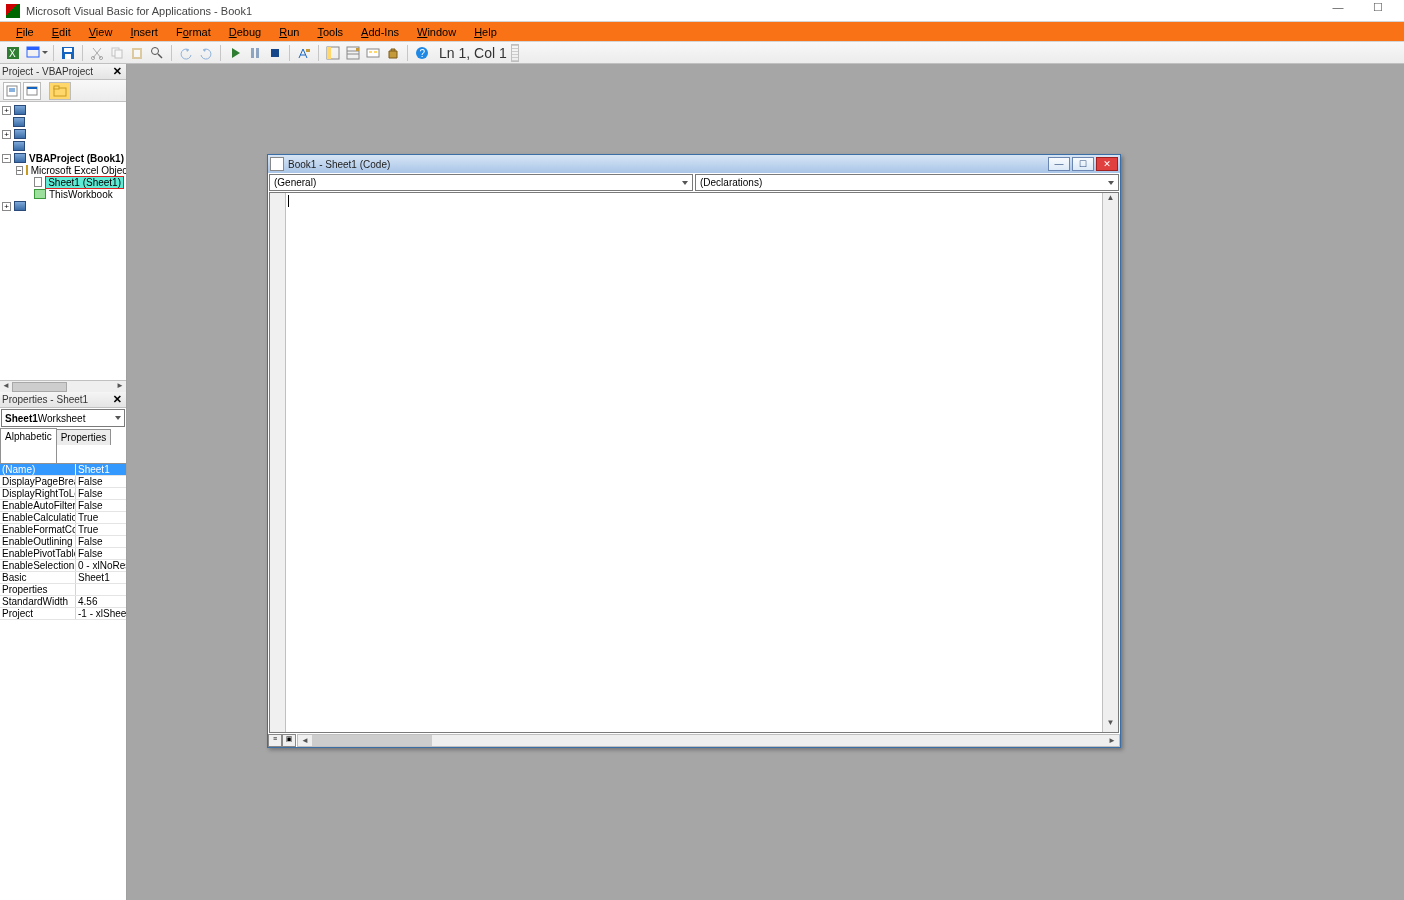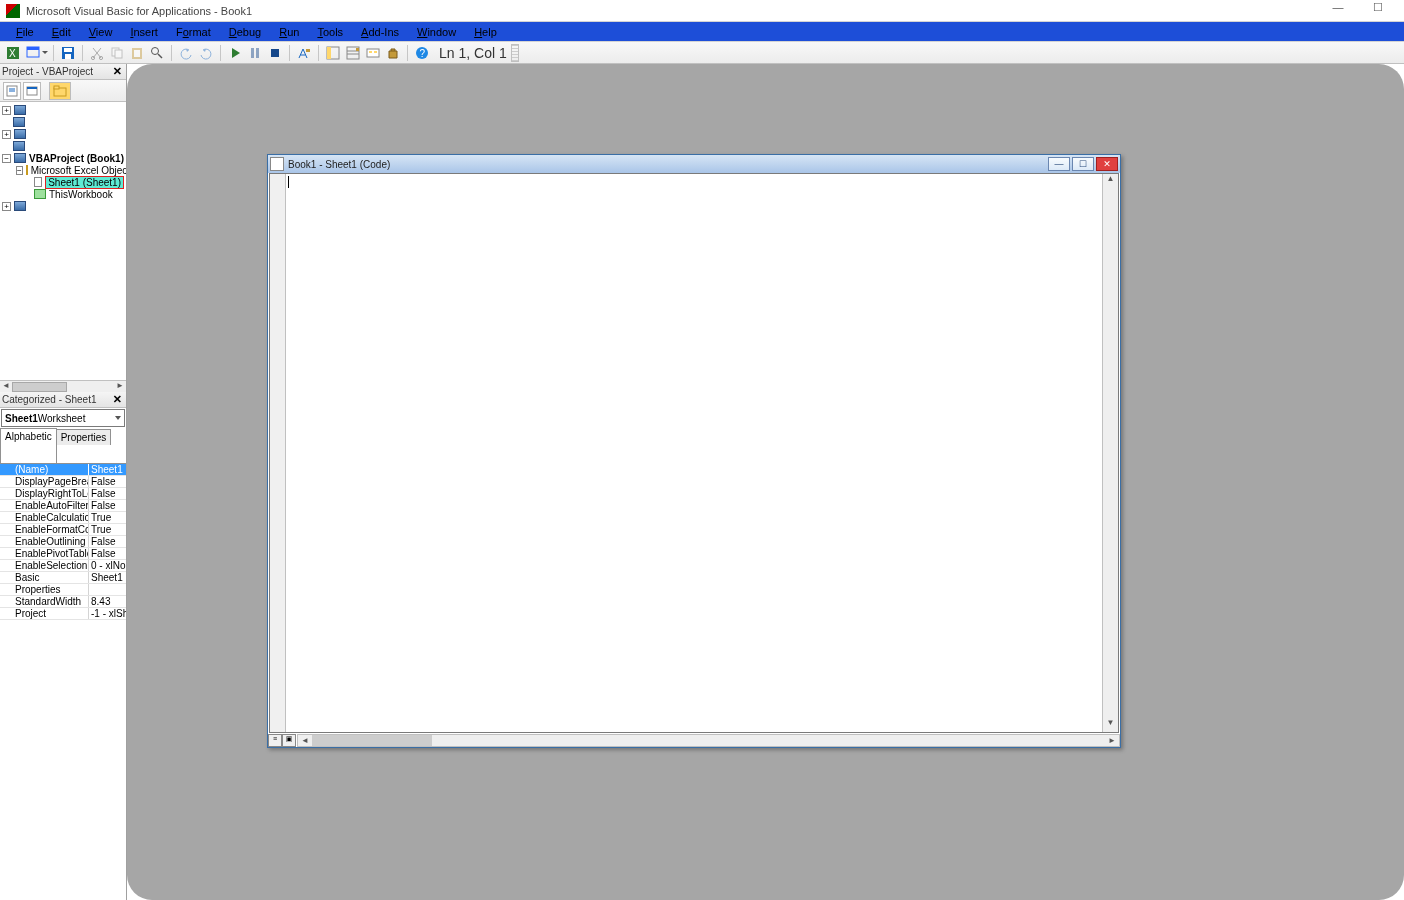--- a/index.html
+++ b/index.html
@@ -4,36 +4,36 @@
   <style>
     * { margin: 0; padding: 0; box-sizing: border-box; }
     body { font-family: "Segoe UI", Tahoma, sans-serif; font-size: 11px; background: #ffffff; overflow: hidden; width: 1404px; height: 900px; }
     
     .titlebar { display: flex; align-items: center; height: 22px; padding: 0 6px; background: #fff; border-bottom: 1px solid #d4d4d4; }
     .titlebar .app-icon { width: 14px; height: 14px; background: linear-gradient(135deg,#c00 40%,#060 40%); margin-right: 6px; }
     .titlebar .title { color: #444; }
     .titlebar .spacer { flex: 1; }
     .win-btn { width: 40px; height: 20px; text-align: center; color: #555; cursor: pointer; }
 
-    .menubar { height: 20px; background: #1d4ed8; border-bottom: 1px solid #d4d4d4; padding-left: 8px; display: flex; align-items: center; gap: 2px; }
+    .menubar { height: 20px; background: #f97316; border-bottom: 1px solid #d4d4d4; padding-left: 8px; display: flex; align-items: center; gap: 2px; }
     .menu-item { padding: 2px 8px; cursor: pointer; }
     .menu-item span { text-decoration: underline; }
     
     .toolbar { height: 22px; background: linear-gradient(#f8f8f8,#ececec); border-bottom: 1px solid #c0c0c0; display: flex; align-items: center; padding: 0 4px; gap: 2px; }
     .tbtn { width: 18px; height: 18px; display: inline-flex; align-items: center; justify-content: center; cursor: pointer; }
     .tbtn svg { width: 14px; height: 14px; }
     .tsep { width: 1px; height: 16px; background: #c6c6c6; margin: 0 3px; }
     .tdrop { width: 6px; height: 16px; display: inline-flex; align-items: center; justify-content: center; cursor: pointer; margin-left:-2px; }
     .tdrop::after { content: ''; border-left: 3px solid transparent; border-right: 3px solid transparent; border-top: 3px solid #555; }
     .cursor-pos { margin-left: 6px; color: #333; font-size: 14px; }
     .toolbar-end-grip { width: 8px; height: 18px; margin-left: 2px; background: repeating-linear-gradient(#ccc 0 1px, transparent 1px 3px); border: 1px solid #c0c0c0; }
     
     .workspace { display: flex; height: calc(900px - 22px - 20px - 22px); }
     .left-col { width: 127px; display: flex; flex-direction: column; border-right: 1px solid #a0a0a0; background: #fff; }
-    .mdi-area { flex: 1; background: #a6a6a6; position: relative; border-radius: 25px; }
+    .mdi-area { flex: 1; background: #a6a6a6; position: relative; }
     
     .panel-title { background: linear-gradient(#f5f5f5,#e4e4e4); height: 16px; display: flex; align-items: center; padding: 0 2px; border-bottom: 1px solid #c0c0c0; }
     .panel-title .txt { flex: 1; font-size: 10px; color: #333; }
     .panel-title .close-x { font-weight: bold; cursor: pointer; padding: 0 2px; }
     
     .proj-toolbar { height: 22px; background: linear-gradient(#f8f8f8,#ececec); display:flex; align-items:center; gap:2px; padding: 0 3px; border-bottom: 1px solid #c0c0c0; }
     .pbtn { width: 18px; height: 18px; border: 1px solid #bcbcbc; background: #fff; display:inline-flex;align-items:center;justify-content:center; cursor:pointer;}
     .pbtn.folder { background:#ffd76b; width: 22px; }
 
     .tree { flex: 0 0 auto; height: 278px; overflow: auto; font-size: 10px; color:#000; background:#fff; position:relative; }
@@ -57,21 +57,21 @@
     .combo .bold { font-weight:bold; }
     .combo .drop { margin-left:auto; }
     .combo .drop::after { content:''; border-left:3px solid transparent;border-right:3px solid transparent;border-top:4px solid #555;display:block;}
     .tabs { display:flex; height:36px; border-bottom:1px solid #919191;}
     .tabs .tab { padding: 2px 4px;border:1px solid #919191; border-bottom:none; background:#fff; margin-right:-1px; font-size:10px; cursor:pointer; position:relative;}
     .tabs .tab.active { background:#fff; z-index:2; }
     .tabs .tab:not(.active){ background:#ececec; top:1px; height:16px;}
     .prop-grid { flex:1; overflow:auto; font-size:10px; }
     .prow { display:flex; height:12px; border-bottom:1px solid #e4e4e4; }
     .prow.sel { background:#3399ff; color:#fff; }
-    .prow .pk { width:76px; padding-left:2px; overflow:hidden; border-right:1px solid #d4d4d4; white-space:nowrap;margin-left:13px;}
+    .prow .pk { width:76px; padding-left:2px; overflow:hidden; border-right:1px solid #d4d4d4; white-space:nowrap;}
     .prow .pv { flex:1; padding-left:2px; overflow:hidden; white-space:nowrap;}
     .prow.sel .pk { border-right:1px solid #fff; }
 
     
     .code-window { position:absolute; left:140px; top:90px; width:854px; height:594px; background:#fff; border:1px solid #3a6ea5; box-shadow: 2px 2px 4px rgba(0,0,0,.3); display:flex; flex-direction:column; }
     .code-titlebar { height:18px; background: linear-gradient(#d6e5f5,#a9c5e8); display:flex; align-items:center; padding: 0 2px; }
     .code-titlebar .cicon { width:14px; height:14px; background:#fff; border:1px solid #888; margin-right:4px; display:inline-block;}
     .code-titlebar .ctitle { font-size:10px; color:#222; }
     .code-titlebar .spacer { flex:1; }
     .cwin-btn { width:22px; height:14px; border:1px solid #6a86b0; background: linear-gradient(#f8fbfe,#dce9f8); display:inline-flex; align-items:center; justify-content:center; font-size:9px; margin-left:2px; cursor:pointer; color:#2a4a7a;}
@@ -312,21 +312,21 @@
       </div>
     </div>
     <div class="hscroll-mini">
       <div class="arrow">◄</div>
         <div class="thumb"></div>
         <div style="flex:1"></div>
         <div class="arrow">►</div>
     </div>
 
     <div class="panel-title">
-      <div class="txt">Categorized - Sheet1</div>
+      <div class="txt">Properties - Sheet1</div>
       <div class="close-x">✕</div>
     </div>
     <div class="properties">
       <div class="combo">
         <span class="bold">Sheet1</span>
           <span> Worksheet</span>
         <span class="drop"></span>
       </div>
       <div class="tabs">
         <div class="tab active">Alphabetic</div>
@@ -372,39 +372,49 @@
           <div class="prow">
             <div class="pk">Basic</div>
             <div class="pv">Sheet1</div>
           </div>
           <div class="prow">
             <div class="pk">Properties</div>
             <div class="pv"></div>
           </div>
           <div class="prow">
             <div class="pk">StandardWidth</div>
-            <div class="pv">8.43</div>
+            <div class="pv">4.56</div>
           </div>
           <div class="prow">
             <div class="pk">Project</div>
             <div class="pv">-1 - xlSheetVisible</div>
           </div>
         </div>
     </div>
   </div>
 
   <div class="mdi-area">
     <div class="code-window">
       <div class="code-titlebar">
         <span class="cicon"></span>
         <span class="ctitle">Book1 - Sheet1 (Code)</span>
         <span class="spacer"></span>
         <span class="cwin-btn">—</span>
         <span class="cwin-btn">☐</span>
         <span class="cwin-btn close">✕</span>
+      </div>
+      <div class="code-combos">
+        <div class="ccombo">
+            <span>(General)</span>
+            <span class="drop"></span>
+          </div>
+        <div class="ccombo">
+            <span>(Declarations)</span>
+            <span class="drop"></span>
+          </div>
       </div>
       <div class="code-body">
         <div class="gutter"></div>
         <div class="editor">
           <div class="caret"></div>
         </div>
         <div class="vscroll-stub">
           <div class="sarrow">▲</div>
             <div style="flex:1"></div>
             <div class="sarrow">▼</div>

